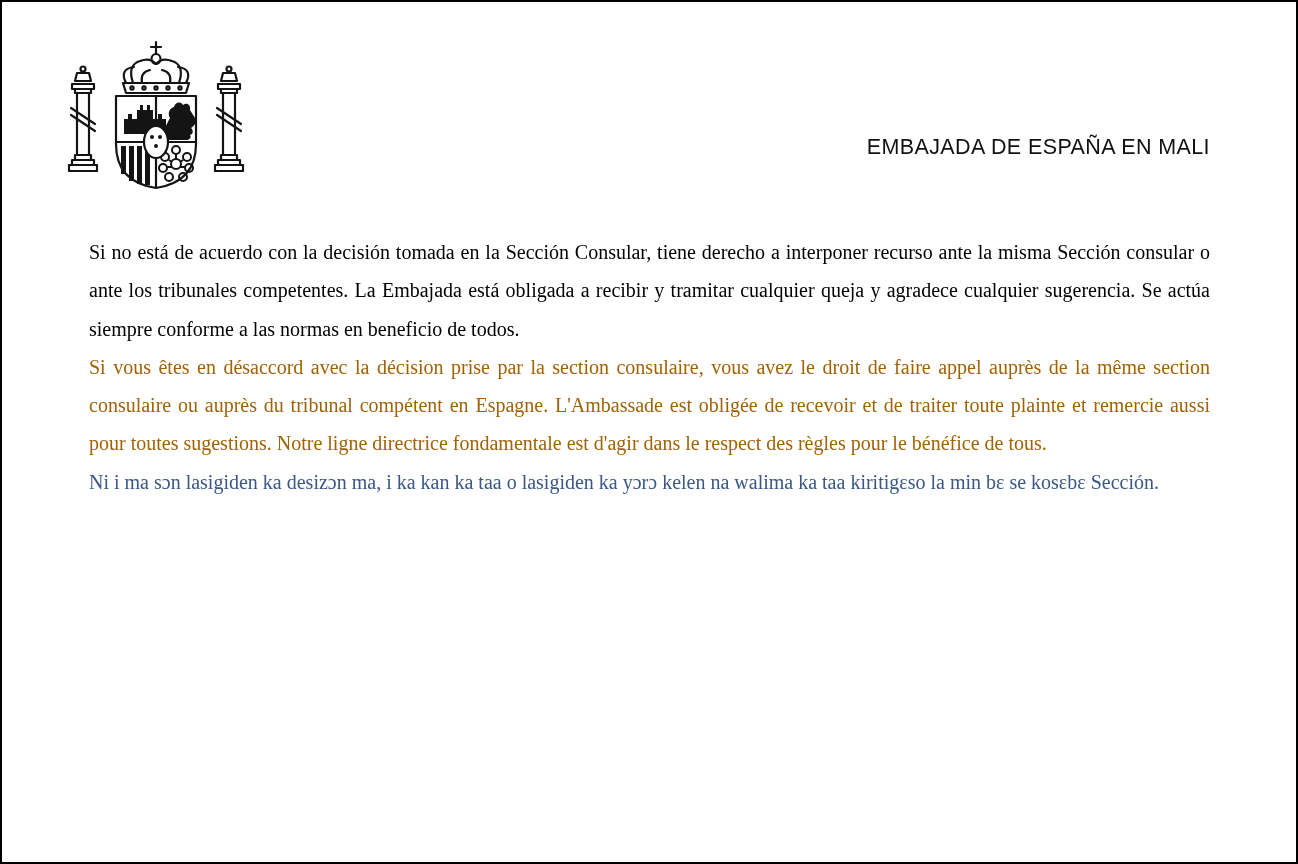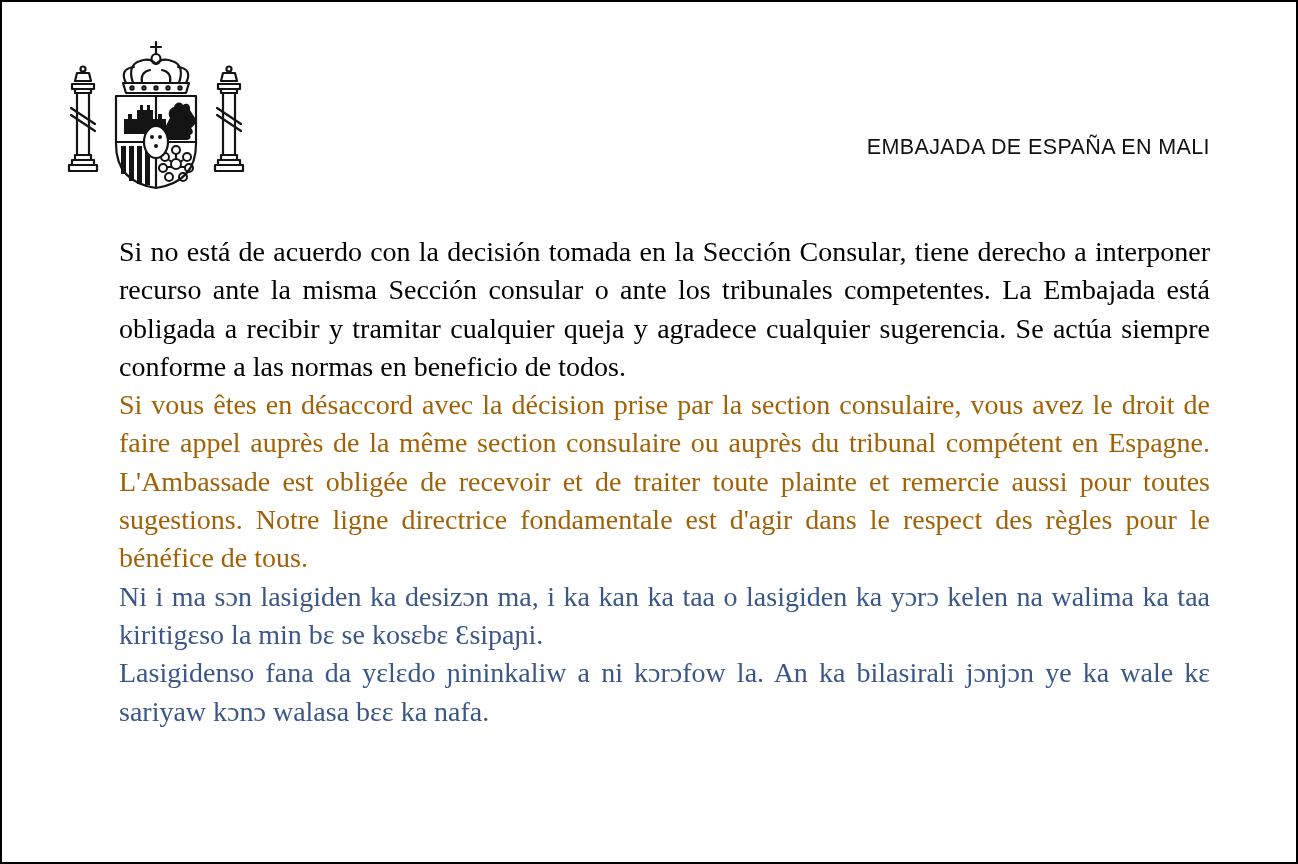--- a/index.html
+++ b/index.html
@@ -29,24 +29,23 @@
     font-size: 21.5px;
     letter-spacing: 0.4px;
     color: #111111;
     white-space: nowrap;
   }
   .body-text {
     position: absolute;
     left: 87px;
     right: 86px;
     top: 231px;
-    font-size: 28px;
+    font-size: 20px;
     line-height: 38.3px;
     text-align: justify;
-    margin-left: 30px;
   }
   .body-text p { margin: 0; padding: 0; }
   .para-es { color: #000000; }
   .para-fr { color: #a16207; }
   .para-bm { color: #3a5787; }
 </style>
 </head>
 <body>
 
 <div class="page">
@@ -125,17 +124,16 @@
         <circle cx="96" cy="110" r="2"></circle>
       </g>
     </svg>
   </div>
 
   <div class="header-title">EMBAJADA DE ESPAÑA EN MALI</div>
 
   <div class="body-text">
     <p class="para-es">Si no está de acuerdo con la decisión tomada en la Sección Consular, tiene derecho a interponer recurso ante la misma Sección consular o ante los tribunales competentes. La Embajada está obligada a recibir y tramitar cualquier queja y agradece cualquier sugerencia. Se actúa siempre conforme a las normas en beneficio de todos.</p>
     <p class="para-fr">Si vous êtes en désaccord avec la décision prise par la section consulaire, vous avez le droit de faire appel auprès de la même section consulaire ou auprès du tribunal compétent en Espagne.  L'Ambassade est obligée de recevoir et de traiter toute plainte et remercie aussi pour toutes sugestions.  Notre ligne directrice fondamentale est d'agir dans le respect des règles pour le bénéfice de tous.</p>
-    <p class="para-bm">Ni i ma sɔn lasigiden ka desizɔn ma, i ka kan ka taa o lasigiden ka yɔrɔ kelen na walima ka taa kiritigɛso la min bɛ se kosɛbɛ Ɛsipaɲi.</p>
-    <p class="para-bm">Lasigidenso fana da yɛlɛdo ɲininkaliw a ni kɔrɔfow la. An ka bilasirali jɔnjɔn ye ka wale kɛ sariyaw kɔnɔ walasa bɛɛ ka nafa.</p>
+    <p class="para-bm">Ni i ma sɔn lasigiden ka desizɔn ma, i ka kan ka taa o lasigiden ka yɔrɔ kelen na walima ka taa kiritigɛso la min bɛ se kosɛbɛ Sección.</p>
   </div>
 
 </div>
 
 </body></html>

